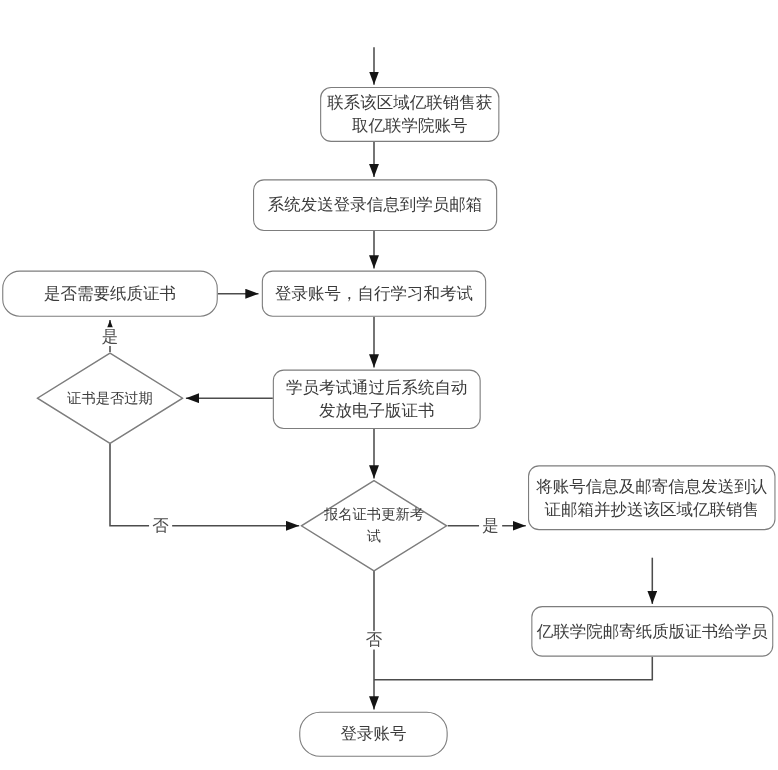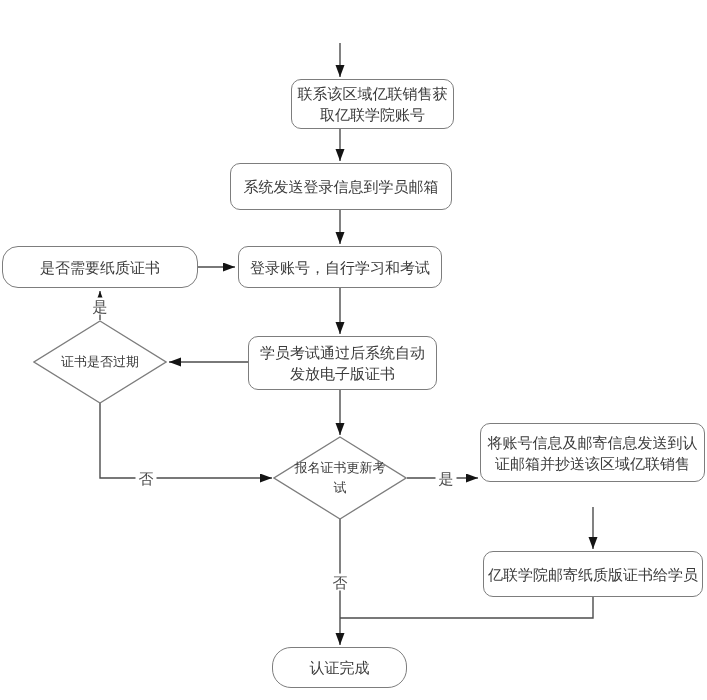--- a/index.html
+++ b/index.html
@@ -107,21 +107,21 @@
 
   <div class="node process" style="left:480px;top:423px;width:225px;height:59px;">
     <span>将账号信息及邮寄信息发送到认证邮箱并抄送该区域亿联销售</span>
   </div>
 
   <div class="node process" style="left:483px;top:551px;width:220px;height:46px;">
     <span>亿联学院邮寄纸质版证书给学员</span>
   </div>
 
   <div class="node terminal" style="left:272px;top:647px;width:135px;height:41px;">
-    <span>认证完成</span>
+    <span>登录账号</span>
   </div>
 
   <span class="edge-label" style="left:100px;top:306px;">是</span>
   <span class="edge-label" style="left:146px;top:478px;">否</span>
   <span class="edge-label" style="left:446px;top:478px;">是</span>
   <span class="edge-label" style="left:340px;top:582px;">否</span>
 
 </div>
 
 </body></html>

